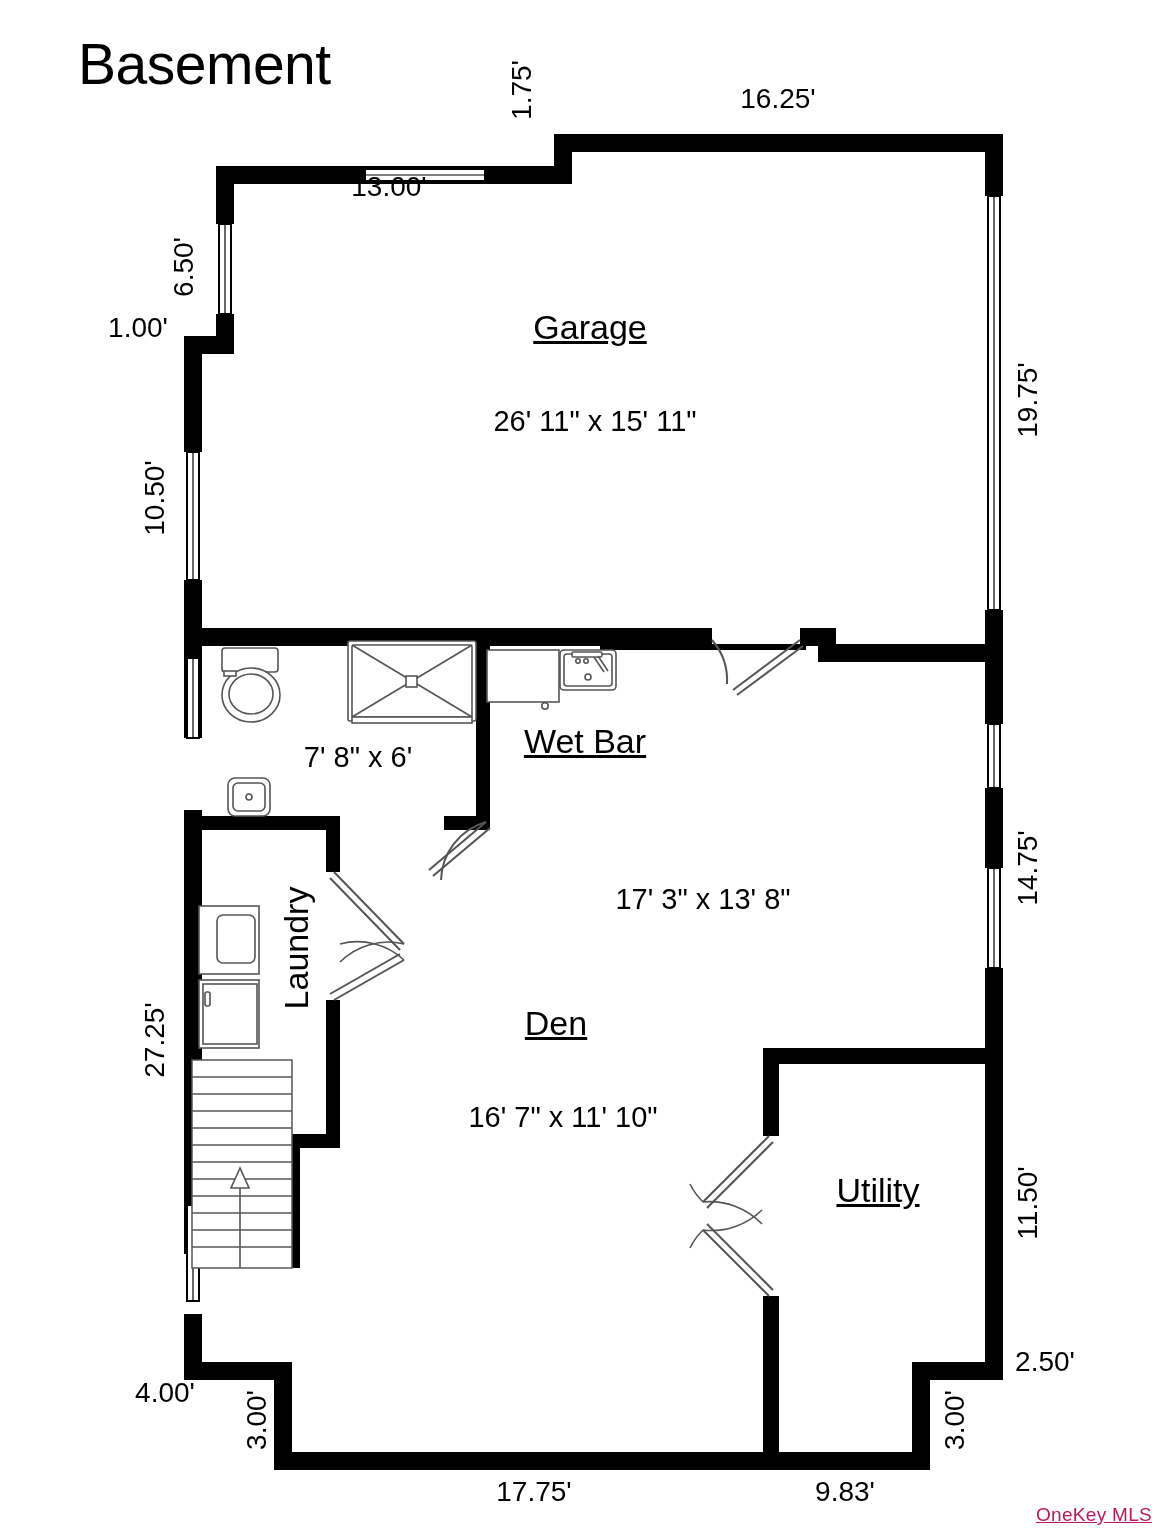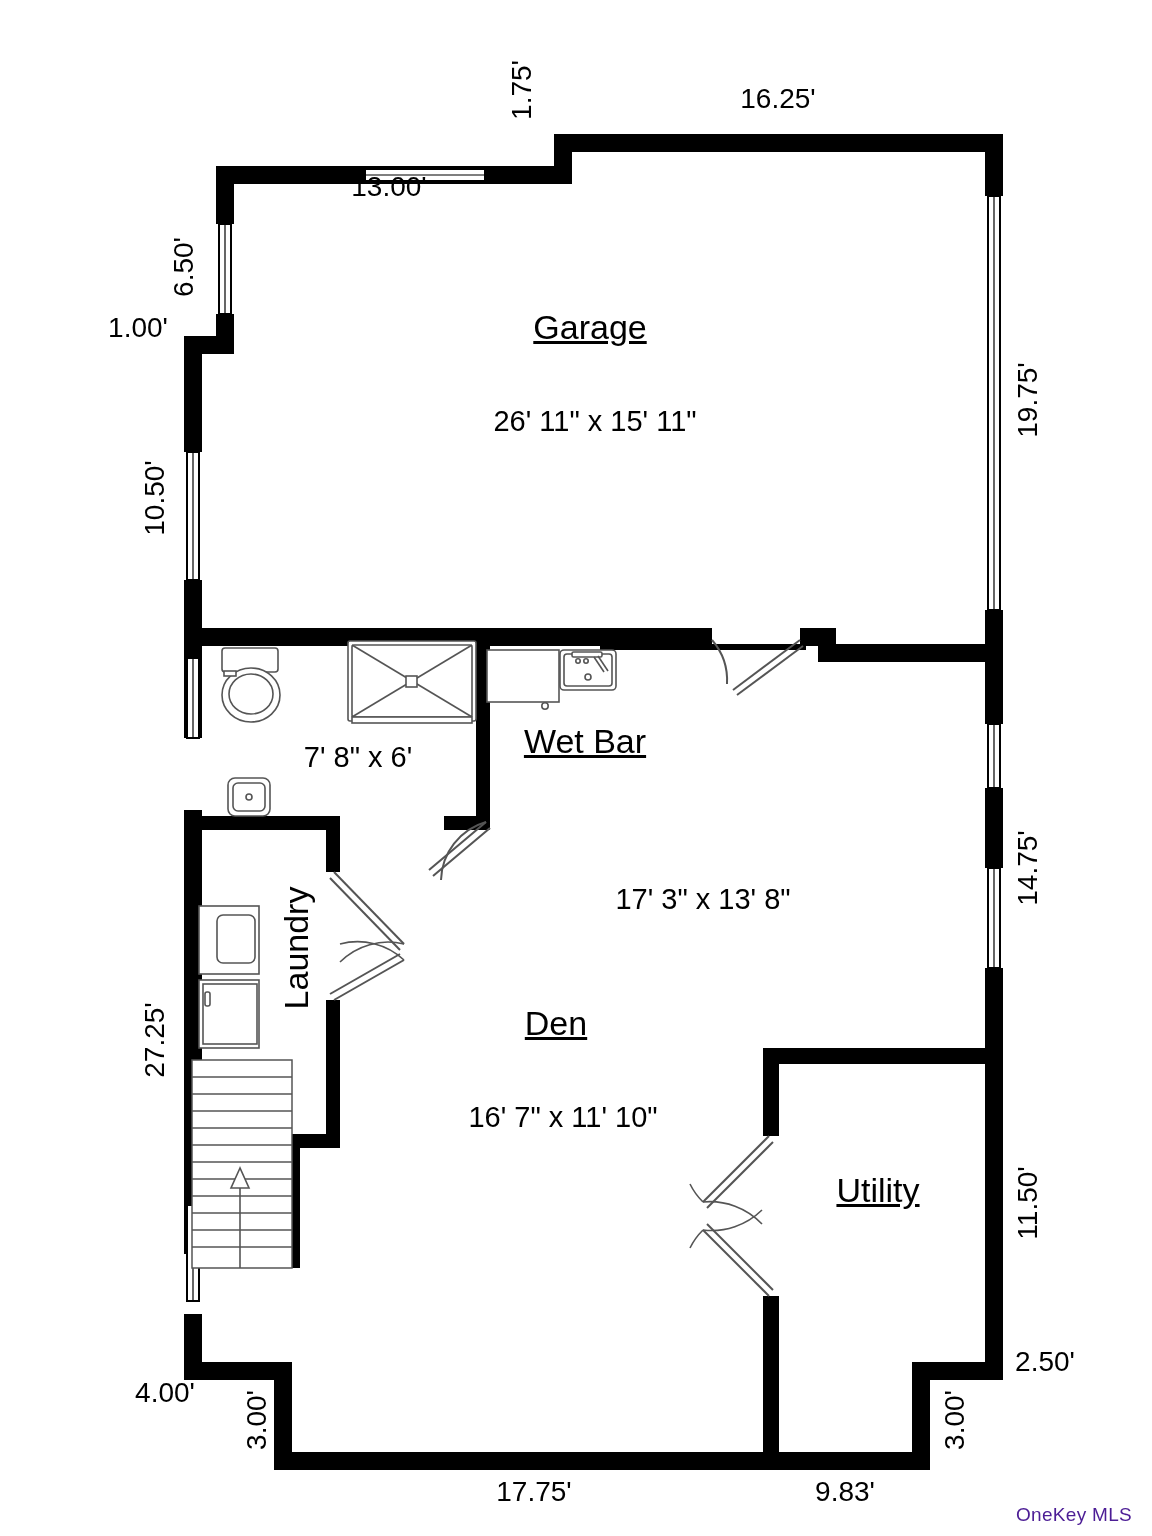--- a/index.html
+++ b/index.html
@@ -68,26 +68,27 @@
   .vert-room-label {
     position: absolute;
     white-space: nowrap;
     font-size: 34px;
     font-weight: 400;
     line-height: 1;
     transform: translate(-50%, -50%) rotate(-90deg);
   }
   .watermark {
     position: absolute;
-    right: 20px;
+    right: 0;
     bottom: 10px;
     font-size: 19px;
-    color: #4c1d95;
+    color: #be185d;
     letter-spacing: 0.3px;
     white-space: nowrap;
+    text-decoration: underline;
   }
 </style>
 </head>
 <body>
 
 <div id="plan-root">
 
   <svg id="plan-svg" viewBox="0 0 1152 1536" xmlns="http://www.w3.org/2000/svg">
 
     <g fill="#000000">
@@ -307,20 +308,21 @@
         <line x1="192" y1="1213" x2="292" y2="1213"></line>
         <line x1="192" y1="1230" x2="292" y2="1230"></line>
         <line x1="192" y1="1247" x2="292" y2="1247"></line>
 
         <line x1="240" y1="1268" x2="240" y2="1186" stroke="#555555" stroke-width="1.6"></line>
         <polygon points="240,1168 231,1188 249,1188" fill="#ffffff" stroke="#555555" stroke-width="1.6"></polygon>
       </g>
     </g>
   </svg>
 
+  <div class="floor-title">Basement</div>
 
   <div class="room-label" style="left:590px; top:327px;">Garage</div>
   <div class="room-dims" style="left:595px; top:421px;">26' 11" x 15' 11"</div>
 
   <div class="room-dims" style="left:358px; top:757px;">7' 8" x 6'</div>
 
   <div class="room-label" style="left:585px; top:741px;">Wet Bar</div>
 
   <div class="room-dims" style="left:703px; top:899px;">17' 3" x 13' 8"</div>
   <div class="room-label" style="left:556px; top:1023px;">Den</div>

